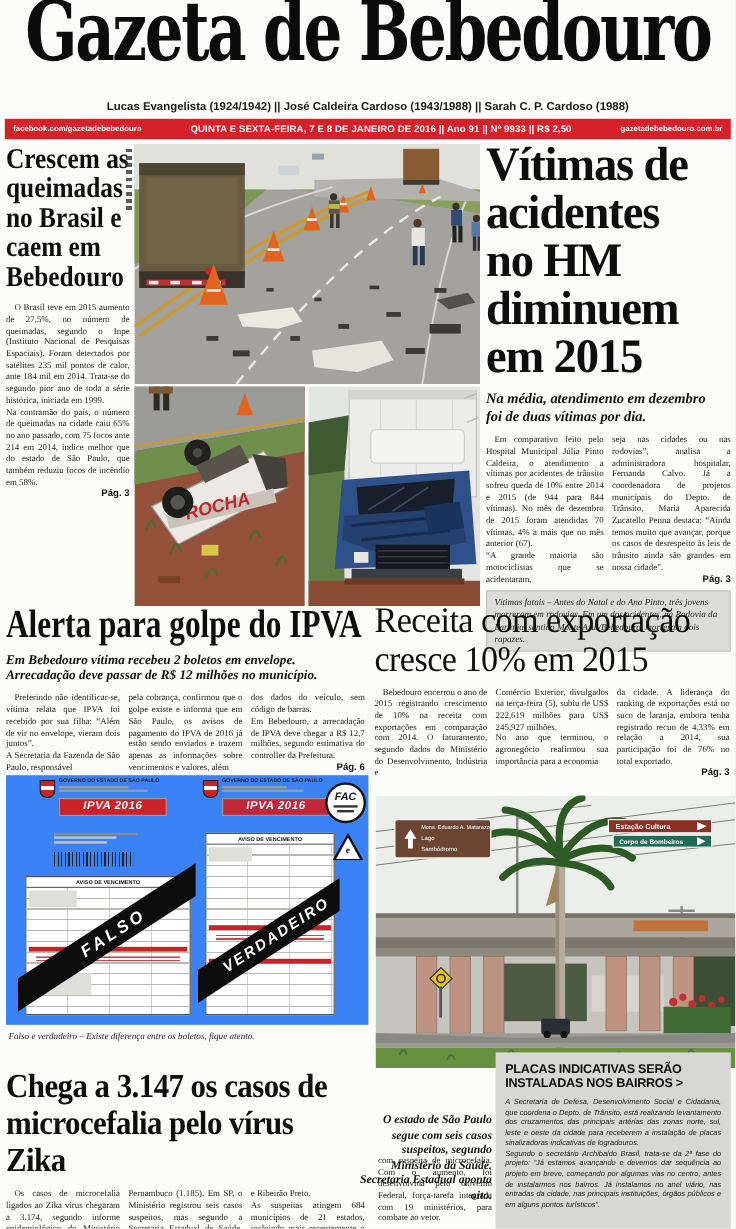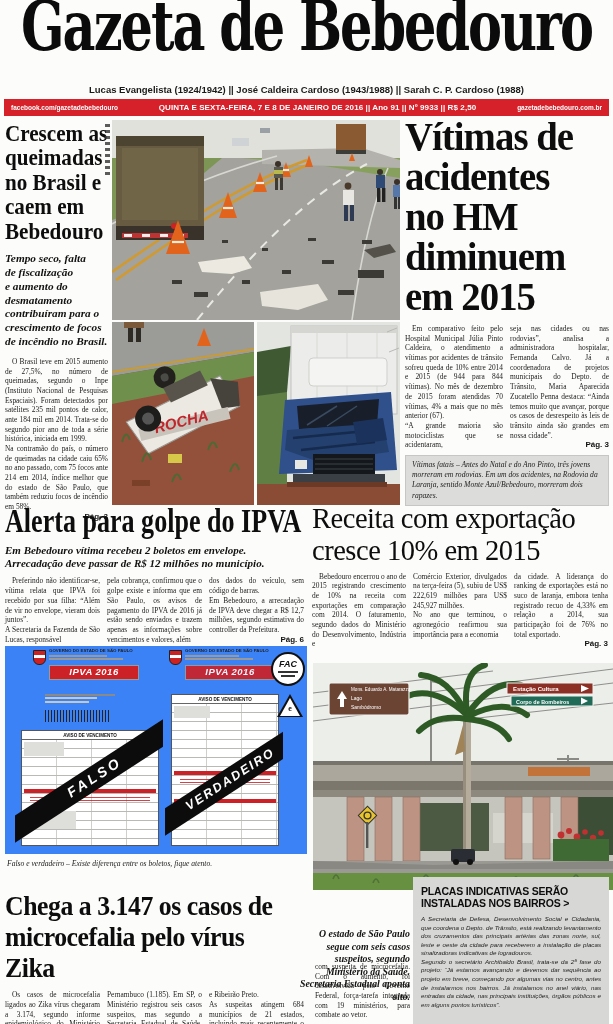--- a/index.html
+++ b/index.html
@@ -124,27 +124,20 @@
     <span class="mid">QUINTA E SEXTA-FEIRA, 7 E 8 DE JANEIRO DE 2016 || Ano 91 || Nº 9933 || R$ 2,50</span>
     <span class="side">gazetadebebedouro.com.br</span>
   </div>
 
   <div class="st-queimadas">
     <div class="hl">Crescem as
 queimadas
 no Brasil e
 caem em
 Bebedouro</div>
-    <div class="deck" style="font-size:11.3px">Tempo seco, falta
-de fiscalização
-e aumento do
-desmatamento
-contribuíram para o
-crescimento de focos
-de incêndio no Brasil.</div>
     <div class="bodycol">O Brasil teve em 2015 aumento de 27,5%, no número de queimadas, segundo o Inpe (Instituto Nacional de Pesquisas Espaciais). Foram detectados por satélites 235 mil pontos de calor, ante 184 mil em 2014. Trata-se do segundo pior ano de toda a série histórica, iniciada em 1999.
 Na contramão do país, o número de queimadas na cidade caiu 65% no ano passado, com 75 focos ante 214 em 2014, índice melhor que do estado de São Paulo, que também reduziu focos de incêndio em 58%.</div>
     <div class="pag">Pág. 3</div>
   </div>
 
   <div class="credit-strip"></div>
 
   <svg class="photo-main" viewBox="0 0 288 200">
     <rect width="288" height="200" fill="#a3a29d"></rect>
     <rect width="288" height="38" fill="#dfe1da"></rect>
@@ -279,38 +272,40 @@
     <rect x="30" y="160" width="100" height="5" fill="#6b3a26"></rect>
     <path d="M130,10 L140,6 M132,30 L142,26" stroke="#b8b8b4" fill="none"></path>
   </svg>
 
   <div class="st-hm">
     <div class="hl">Vítimas de
 acidentes
 no HM
 diminuem
 em 2015</div>
+    <div class="deck">Na média, atendimento em dezembro
+foi de duas vítimas por dia.</div>
     <div class="cols">
       <div class="bodycol">Em comparativo feito pelo Hospital Municipal Júlia Pinto Caldeira, o atendimento a vítimas por acidentes de trânsito sofreu queda de 10% entre 2014 e 2015 (de 944 para 844 vítimas). No mês de dezembro de 2015 foram atendidas 70 vítimas, 4% a mais que no mês anterior (67).
 “A grande maioria são motociclistas que se acidentaram,</div>
       <div>
         <div class="bodycol" style="text-indent:0">seja nas cidades ou nas rodovias”, analisa a administradora hospitalar, Fernanda Calvo. Já a coordenadora de projetos municipais do Depto. de Trânsito, Maria Aparecida Zucatello Penna destaca: “Ainda temos muito que avançar, porque os casos de desrespeito às leis de trânsito ainda são grandes em nossa cidade”.</div>
         <div class="pag">Pág. 3</div>
       </div>
     </div>
     <div class="capbox">Vítimas fatais – Antes do Natal e do Ano Pinto, três jovens morreram em rodovias. Em um dos acidentes, na Rodovia da Laranja, sentido Monte Azul/Bebedouro, morreram dois rapazes.</div>
   </div>
 
   <div class="st-ipva">
     <div class="hl">Alerta para golpe do IPVA</div>
     <div class="deck">Em Bebedouro vítima recebeu 2 boletos em envelope.
 Arrecadação deve passar de R$ 12 milhões no município.</div>
     <div class="cols">
       <div class="bodycol">Preferindo não identificar-se, vítima relata que IPVA foi recebido por sua filha: “Além de vir no envelope, vieram dois juntos”.
-A Secretaria da Fazenda de São Lucas, responsável</div>
+A Secretaria da Fazenda de São Paulo, responsável</div>
       <div class="bodycol" style="text-indent:0">pela cobrança, confirmou que o golpe existe e informa que em São Paulo, os avisos de pagamento do IPVA de 2016 já estão sendo enviados e trazem apenas as informações sobre vencimentos e valores, além</div>
       <div>
         <div class="bodycol" style="text-indent:0">dos dados do veículo, sem código de barras.
 Em Bebedouro, a arrecadação de IPVA deve chegar a R$ 12,7 milhões, segundo estimativa do controller da Prefeitura.</div>
         <div class="pag">Pág. 6</div>
       </div>
     </div>
   </div>
 
   <div class="st-export">

